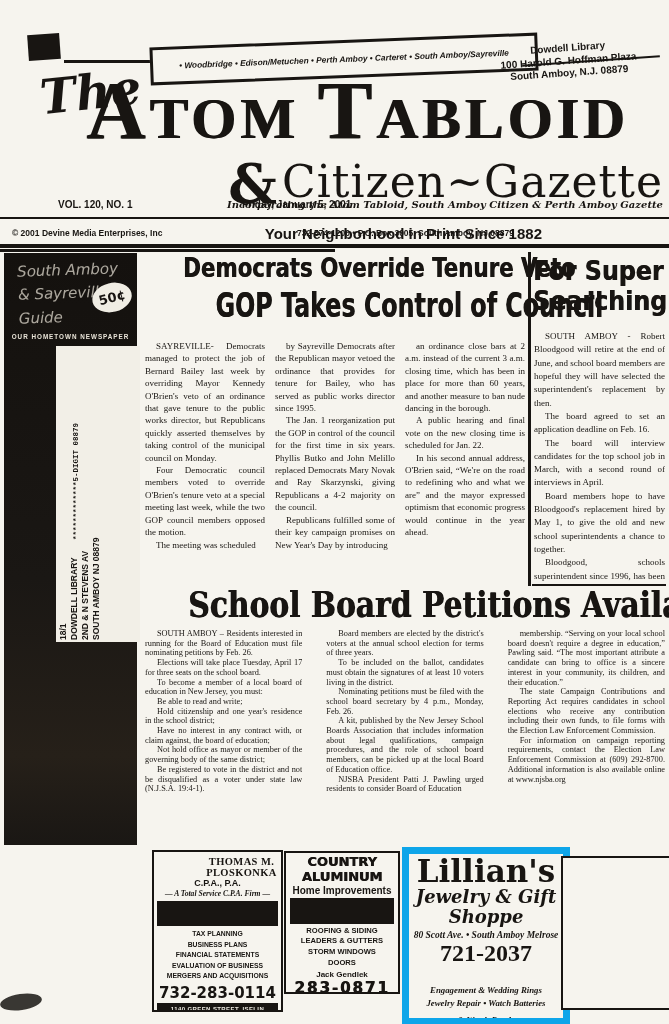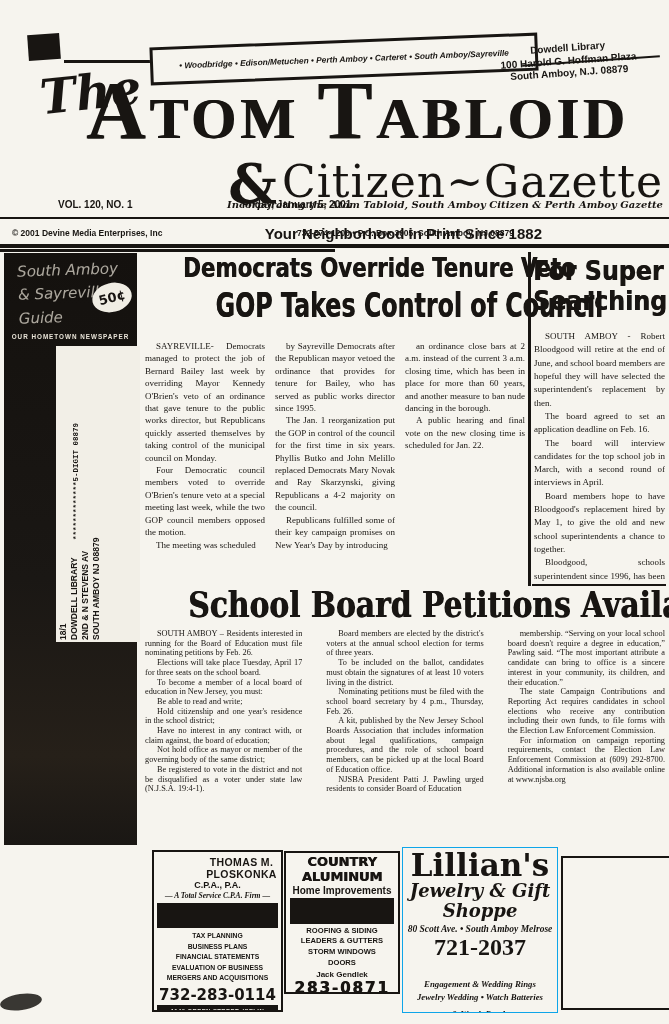--- a/index.html
+++ b/index.html
@@ -79,40 +79,40 @@
   
   .school-head{left:140px;top:586px;width:529px;text-align:center;
      font-family:"DejaVu Serif",serif;font-weight:bold;font-size:35px;line-height:1.1;text-shadow:.8px 0 0 #181512;}
   .school-cols{left:145px;top:629px;width:520px;height:215px;display:flex;gap:24px;overflow:hidden;}
   .school-cols .col{flex:1;font-size:8.3px;line-height:1.17;text-align:justify;overflow:hidden;}
   .school-cols p{text-indent:12px;}
 
   
   .ad{background:#f6f4ee;text-align:center;overflow:hidden;}
   .ad-cpa{left:152px;top:850px;width:127px;height:158px;border:2px solid #181512;}
-  .cpa-name{font-family:Liberation Sans, sans-serif;font-weight:bold;font-size:10.5px;letter-spacing:.4px;margin-top:4px;padding-left:48px;}
+  .cpa-name{font-family:Liberation Serif, serif;font-weight:bold;font-size:10.5px;letter-spacing:.4px;margin-top:4px;padding-left:48px;}
   .cpa-title{font-weight:bold;font-size:9px;font-family:"Liberation Sans",sans-serif;}
   .cpa-tag{font-style:italic;font-weight:bold;font-size:7.6px;font-family:"Liberation Serif",serif;margin:1px 0 3px;}
   .cpa-bar{height:25px;background:#181512;margin:0 3px;}
   .cpa-services{margin-top:3px;}
   .cpa-services p{margin:0;font-family:"Liberation Sans",sans-serif;font-weight:bold;font-size:6.8px;line-height:1.55;text-indent:0;}
   .cpa-phone{font-family:"DejaVu Sans",sans-serif;font-weight:bold;font-size:15px;margin-top:2px;}
   .cpa-addr{height:12px;background:#181512;color:#efece4;font-size:6px;font-family:"Liberation Sans",sans-serif;
      font-weight:bold;line-height:12px;margin:1px 3px 0;letter-spacing:.4px;}
 
   .ad-alum{left:284px;top:851px;width:112px;height:139px;border:2px solid #181512;}
   .alum-name{font-family:"DejaVu Sans",sans-serif;font-weight:bold;font-size:13px;line-height:.95;margin-top:3px;
      text-shadow:.6px 0 0 #181512;}
   .alum-sub{font-family:"Liberation Sans",sans-serif;font-weight:bold;font-size:10px;margin-top:1px;}
   .alum-bar{height:26px;background:#181512;margin:2px 4px;}
   .alum-services p{margin:0;font-family:"Liberation Sans",sans-serif;font-weight:bold;font-size:7.6px;line-height:1.4;text-indent:0;}
   .alum-contact{font-family:"Liberation Sans",sans-serif;font-weight:bold;font-size:8px;margin-top:2px;}
   .alum-phone{font-family:"DejaVu Sans",sans-serif;font-weight:bold;font-size:15px;letter-spacing:2px;text-shadow:.7px 0 0 #181512;}
 
-  .ad-lillian{left:402px;top:847px;width:154px;height:164px;border:1px solid #0ea5e9;}
+  .ad-lillian{left:402px;top:847px;width:154px;height:164px;border:7px solid #0ea5e9;}
   .lil-name{font-family:"DejaVu Serif",serif;font-weight:bold;font-size:31px;line-height:1;margin-top:2px;}
   .lil-sub{font-family:"DejaVu Serif",serif;font-style:italic;font-weight:bold;font-size:18px;line-height:1.1;}
   .lil-addr{font-family:"Liberation Serif",serif;font-style:italic;font-weight:bold;font-size:9.5px;margin-top:3px;}
   .lil-phone{font-family:"Liberation Serif",serif;font-weight:bold;font-size:24px;line-height:1.1;}
   .lil-services{margin-top:18px;}
   .lil-services p{margin:0;font-family:"Liberation Serif",serif;font-style:italic;font-weight:bold;font-size:8.8px;line-height:1.45;text-indent:0;}
   .lil-services p:last-child{display:inline-block;border-bottom:3px solid #181512;padding:0 4px;}
 
   .ad-empty{left:561px;top:856px;width:130px;height:150px;border:2px solid #181512;background:#f6f4ee;}
 </style>
@@ -199,20 +199,21 @@
         <p>The meeting was scheduled</p>
       </div>
     <div class="col">
         <p>by Sayreville Democrats after the Republican mayor vetoed the ordinance that provides for tenure for Bailey, who has served as public works director since 1995.</p>
         <p>The Jan. 1 reorganization put the GOP in control of the council for the first time in six years. Phyllis Butko and John Melillo replaced Democrats Mary Novak and Ray Skarzynski, giving Republicans a 4-2 majority on the council.</p>
         <p>Republicans fulfilled some of their key campaign promises on New Year's Day by introducing</p>
       </div>
     <div class="col">
         <p>an ordinance close bars at 2 a.m. instead of the current 3 a.m. closing time, which has been in place for more than 60 years, and another measure to ban nude dancing in the borough.</p>
         <p>A public hearing and final vote on the new closing time is scheduled for Jan. 22.</p>
+        <p>In his second annual address, O'Brien said, “We're on the road to redefining who and what we are” and the mayor expressed optimism that economic progress would continue in the year ahead.</p>
       </div>
   </div>
 
   <div class="abs super-head heavy">
     <div><span class="condL" style="--sx:.88">For Super</span></div>
     <div><span class="condL" style="--sx:.88">Searching</span></div>
   </div>
   <div class="abs super-text">
       <p>SOUTH AMBOY - Robert Bloodgood will retire at the end of June, and school board members are hopeful they will have selected the superintendent's replacement by then.</p>
       <p>The board agreed to set an application deadline on Feb. 16.</p>
@@ -232,21 +233,21 @@
         <p>To become a member of a local board of education in New Jersey, you must:</p>
         <p>Be able to read and write;</p>
         <p>Hold citizenship and one year's residence in the school district;</p>
         <p>Have no interest in any contract with, or claim against, the board of education;</p>
         <p>Not hold office as mayor or member of the governing body of the same district;</p>
         <p>Be registered to vote in the district and not be disqualified as a voter under state law (N.J.S.A. 19:4-1).</p>
       </div>
     <div class="col">
         <p>Board members are elected by the district's voters at the annual school election for terms of three years.</p>
         <p>To be included on the ballot, candidates must obtain the signatures of at least 10 voters living in the district.</p>
-        <p>Nominating petitions must be filed with the school board secretary by 4 p.m., Thursday, Feb. 26.</p>
+        <p>Nominating petitions must be filed with the school board secretary by 4 p.m., Monday, Feb. 26.</p>
         <p>A kit, published by the New Jersey School Boards Association that includes information about legal qualifications, campaign procedures, and the role of school board members, can be picked up at the local Board of Education office.</p>
         <p>NJSBA President Patti J. Pawling urged residents to consider Board of Education</p>
       </div>
     <div class="col">
         <p>membership. “Serving on your local school board doesn't require a degree in education,” Pawling said. “The most important attribute a candidate can bring to office is a sincere interest in your community, its children, and their education.”</p>
         <p>The state Campaign Contributions and Reporting Act requires candidates in school elections who receive any contribution including their own funds, to file forms with the Election Law Enforcement Commission.</p>
         <p>For information on campaign reporting requirements, contact the Election Law Enforcement Commission at (609) 292-8700. Additional information is also available online at www.njsba.org</p>
       </div>
   </div>
 
@@ -279,18 +280,18 @@
       </div>
     <div class="alum-contact">Jack Gendlek</div>
     <div class="alum-phone">283-0871</div>
   </div>
 
   <div class="abs ad ad-lillian">
     <div class="lil-name">Lillian's</div>
     <div class="lil-sub">Jewelry &amp; Gift Shoppe</div>
     <div class="lil-addr">80 Scott Ave. •  South Amboy Melrose</div>
     <div class="lil-phone">721-2037</div>
-    <div class="lil-services"><p>Engagement &amp; Wedding Rings</p><p>Jewelry Wedding • Watch Batteries</p><p>&amp; Watch Bands</p></div>
+    <div class="lil-services"><p>Engagement &amp; Wedding Rings</p><p>Jewelry Repair • Watch Batteries</p><p>&amp; Watch Bands</p></div>
   </div>
 
   <div class="abs ad-empty"></div>
 
 </div>
 
 </body></html>

